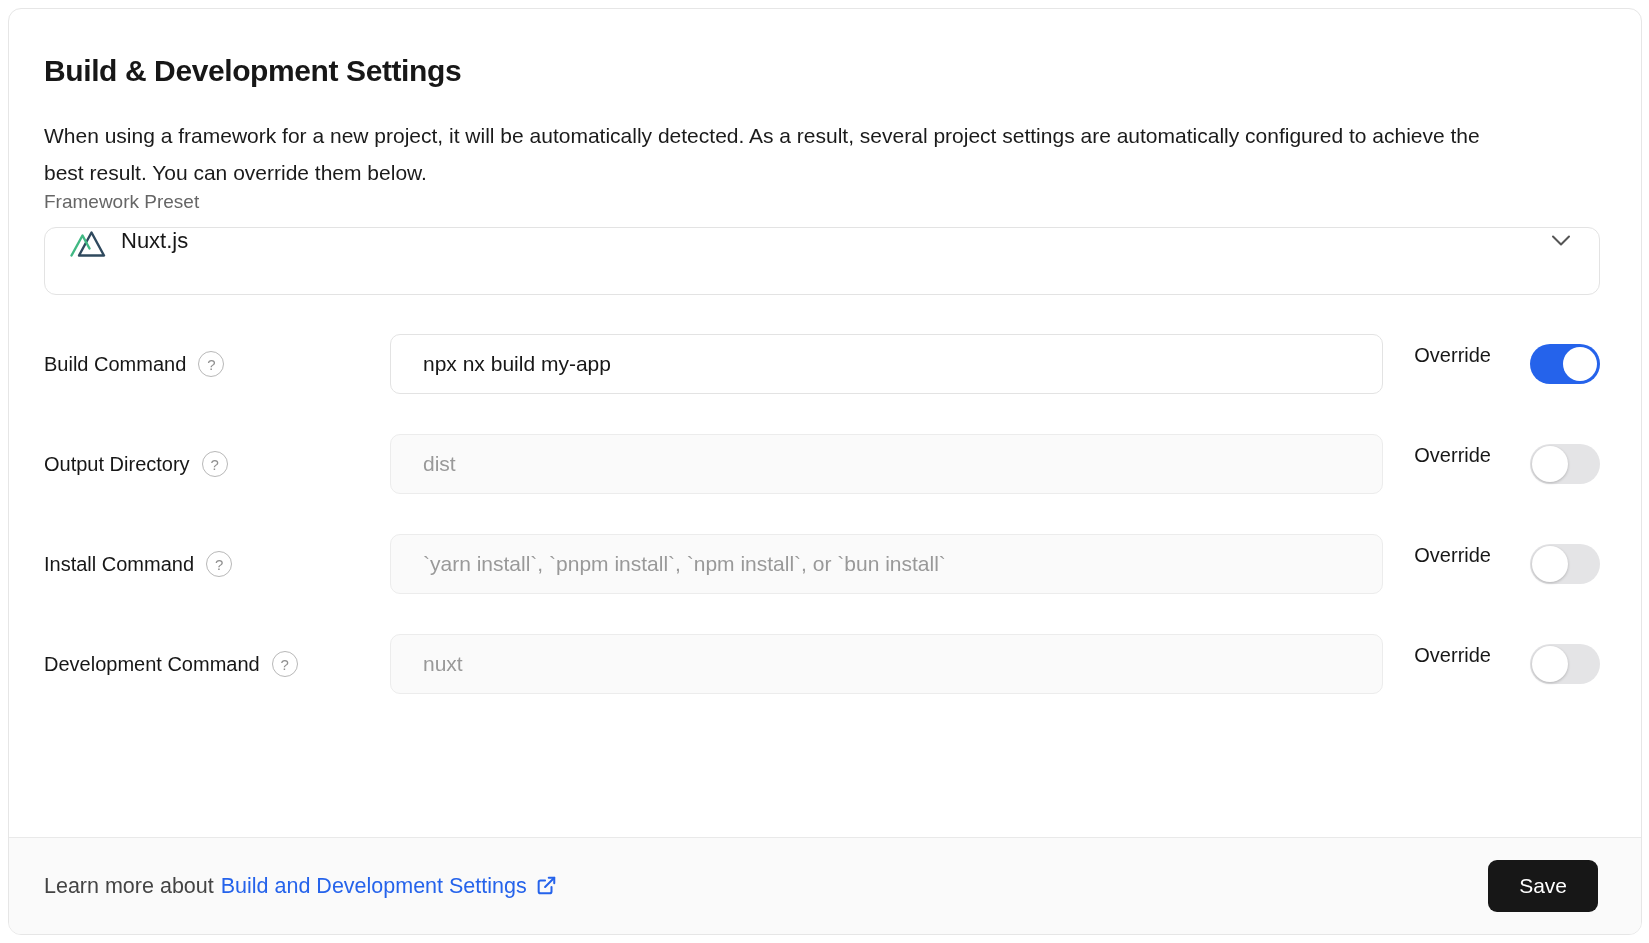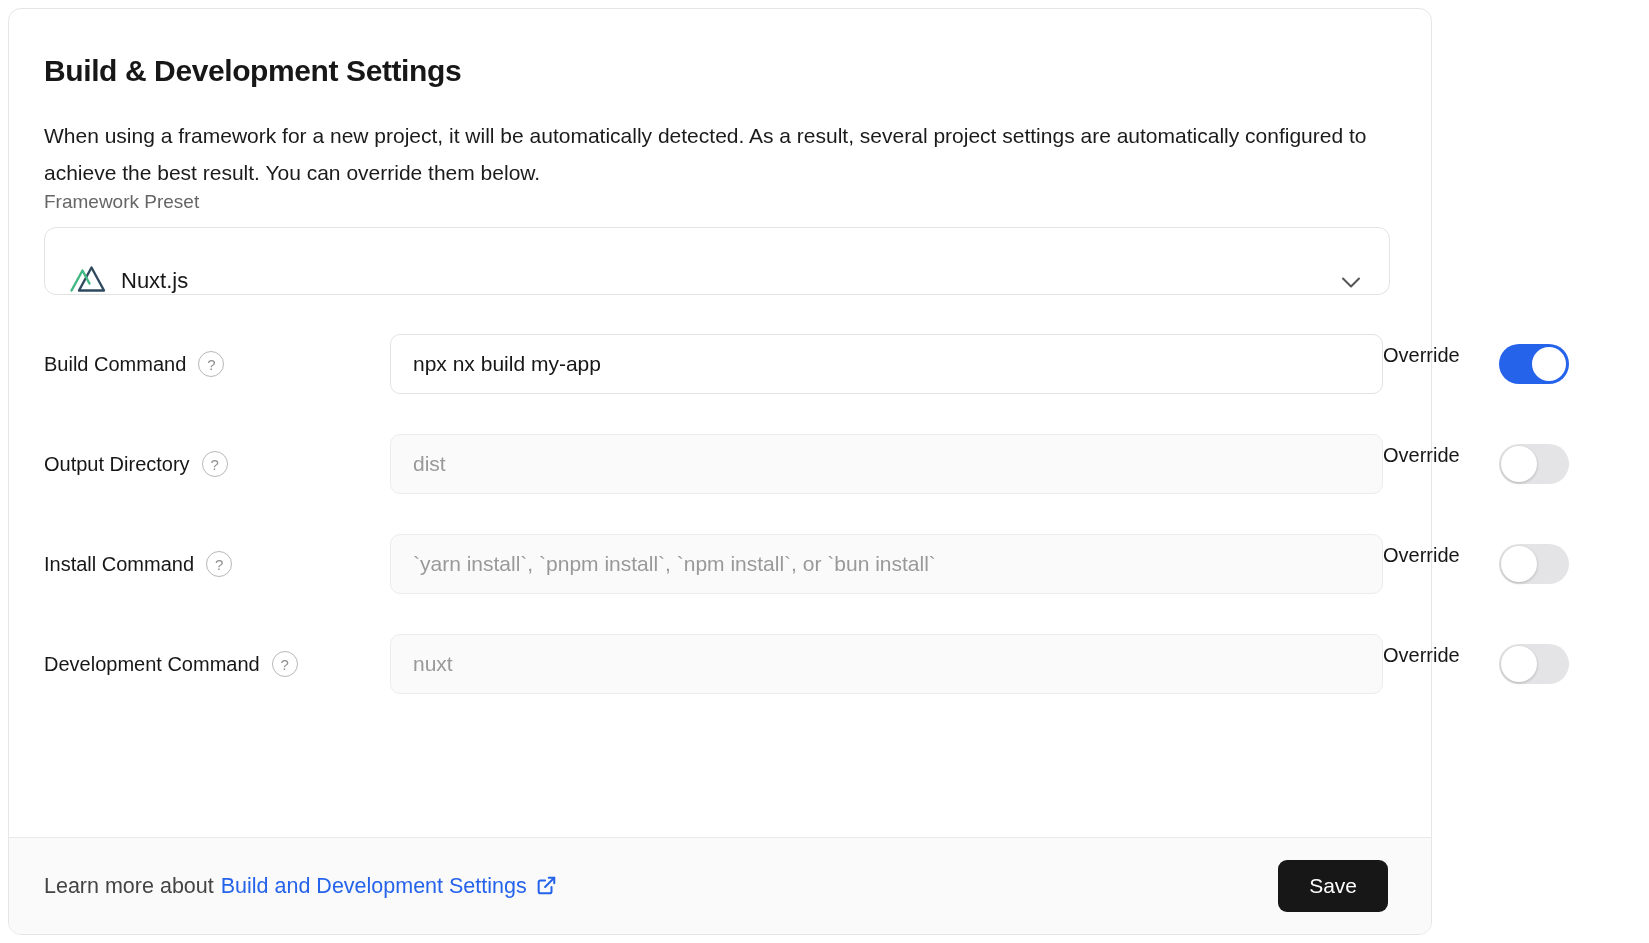--- a/index.html
+++ b/index.html
@@ -6,21 +6,21 @@
   html, body {
     background: #ffffff;
     font-family: "Liberation Sans", sans-serif;
     color: #171717;
   }
   body { width: 1649px; height: 943px; overflow: hidden; }
 
   .card {
     position: absolute;
     left: 8px; top: 8px;
-    width: 1424px; height: 927px;
+    width: 1634px; height: 927px;
     background: #ffffff;
     border: 1px solid #e6e6e6;
     border-radius: 13px;
     display: flex;
     flex-direction: column;
   }
   .card-body {
     flex: 1;
     padding: 45px 41px 0 35px;
   }
@@ -44,22 +44,22 @@
     color: #666666;
     margin-bottom: 14px;
   }
 
   .select-box {
     height: 68px;
     border: 1px solid #e3e3e3;
     border-radius: 12px;
     background: #ffffff;
     display: flex;
-    align-items: flex-end;
-    padding: 0 26px 0 24px;
+    align-items: flex-start;
+    padding: 0 26px 12px 24px;
     cursor: pointer;
   }
   .select-box .framework-name {
     font-size: 22px;
     color: #171717;
     margin-left: 14px;
   }
   .select-box .chevron { margin-left: auto; display: flex; }
 
   .rows { margin-top: 39px; }
@@ -88,21 +88,21 @@
     color: #8f8f8f;
     cursor: pointer;
     flex: 0 0 auto;
   }
   .cmd-input {
     flex: 0 0 993px;
     height: 60px;
     border-radius: 10px;
     font-family: "Liberation Sans", sans-serif;
     font-size: 21px;
-    padding: 0 22px;
+    padding: 0 32px;
     outline: none;
   }
   .cmd-input.enabled {
     background: #ffffff;
     border: 1px solid #e3e3e3;
     color: #171717;
   }
   .cmd-input.disabled {
     background: #fafafa;
     border: 1px solid #ececec;

